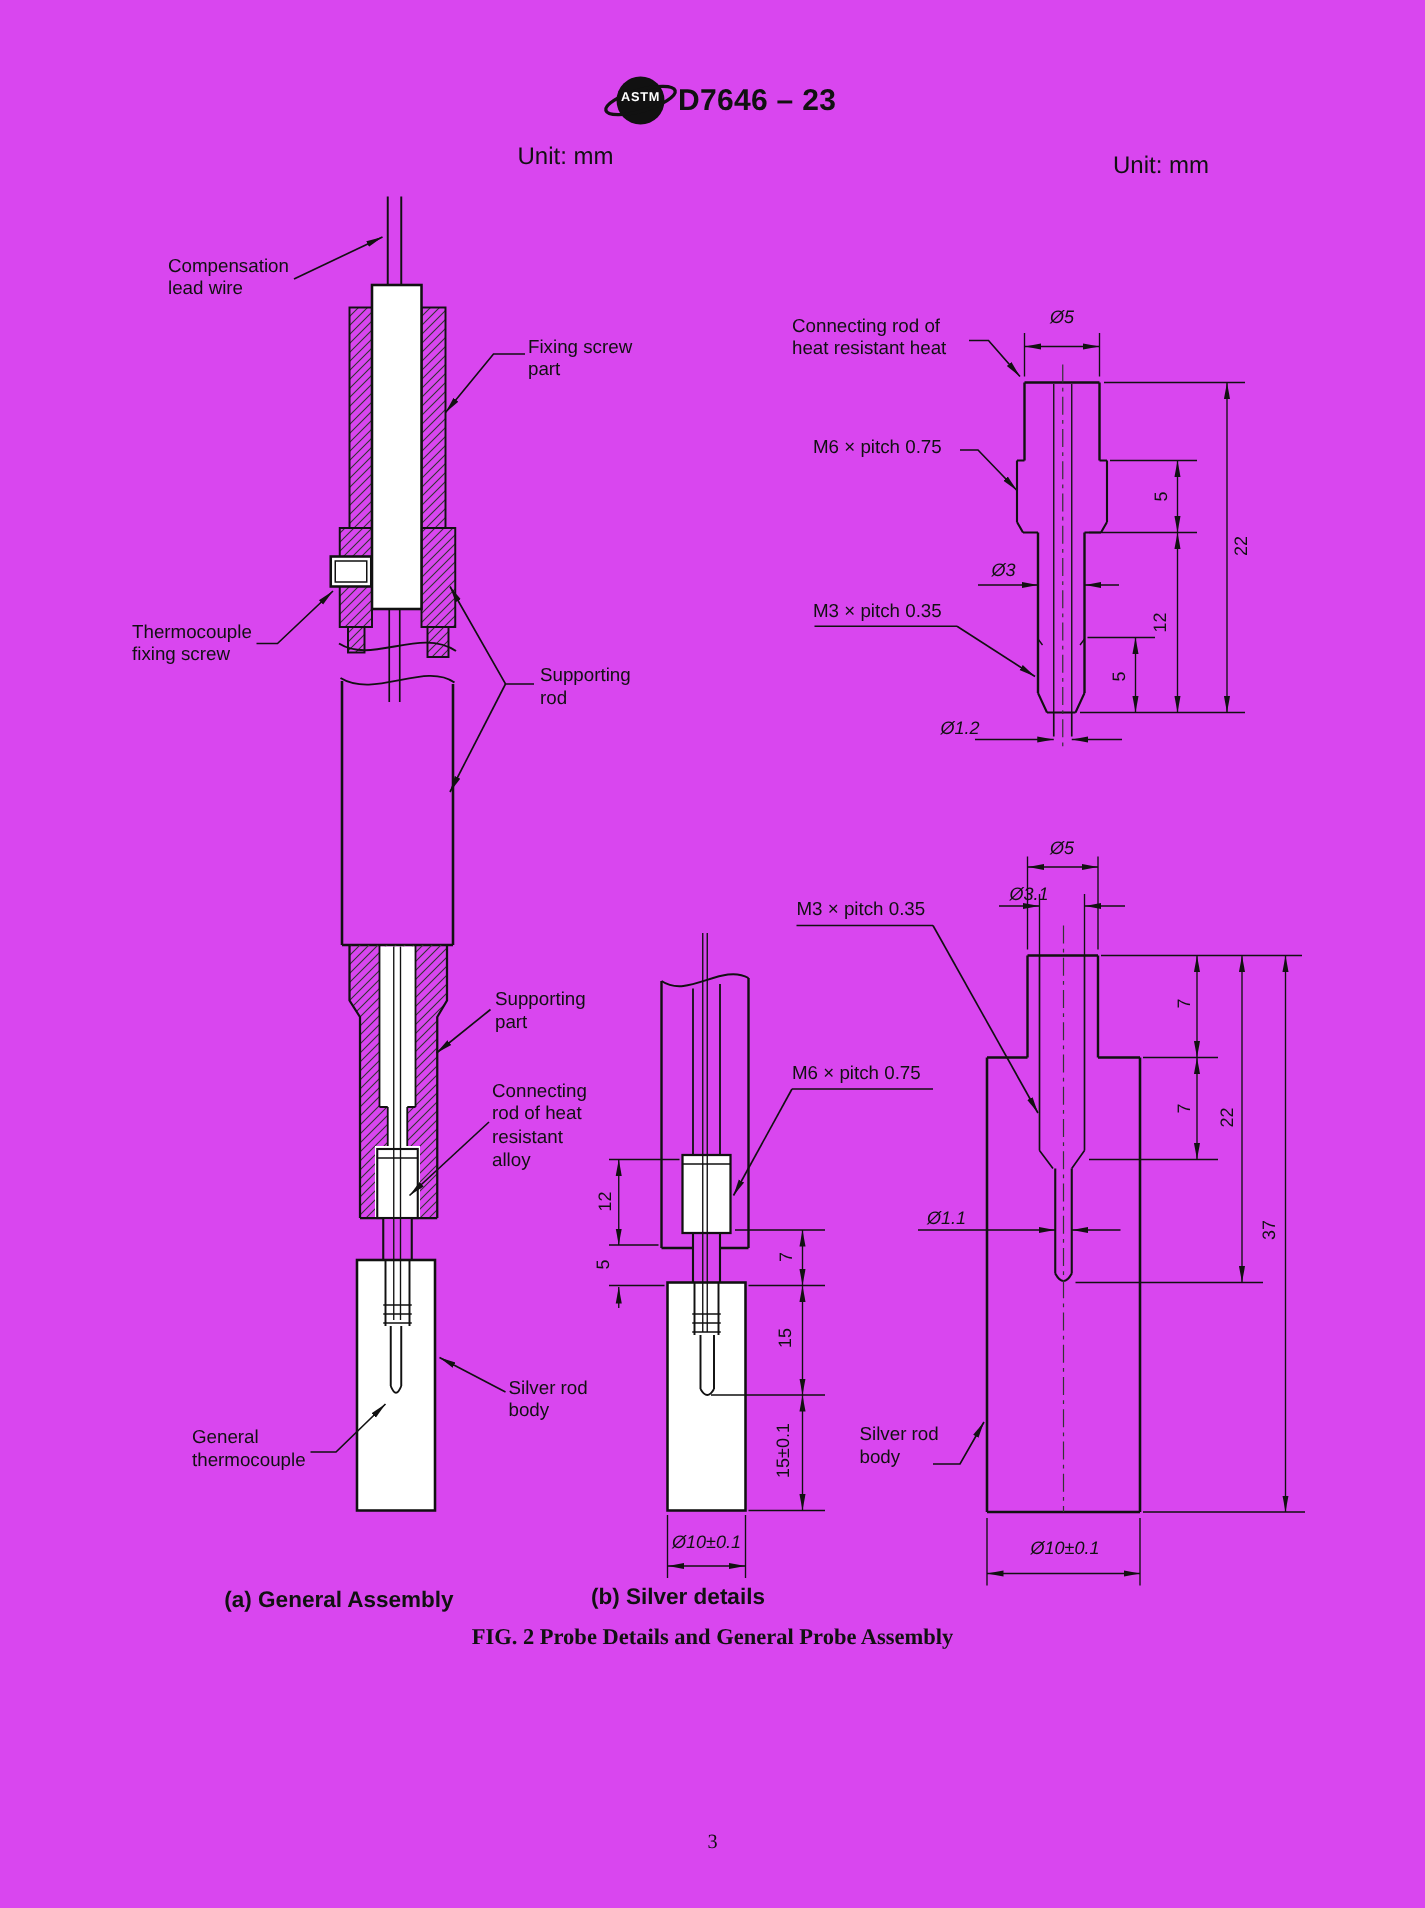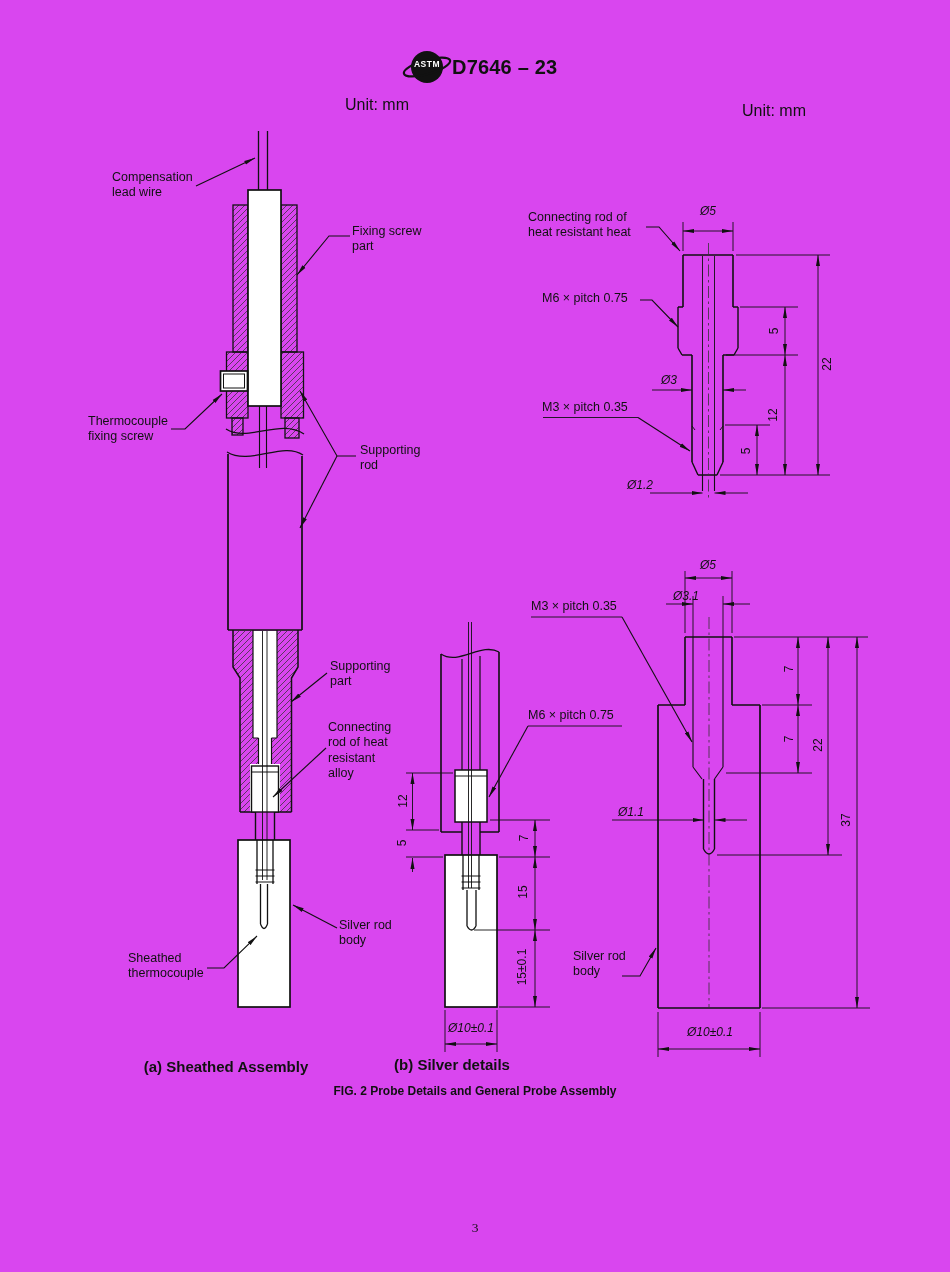--- a/index.html
+++ b/index.html
@@ -4,21 +4,21 @@
 <style>
   html,body{margin:0;padding:0;background:#e8e8e8;}
   .page{position:relative;width:950px;height:1272px;margin:0 auto;background:#d946ef;
         font-family:"Liberation Sans",sans-serif;color:#111;overflow:hidden;}
   svg.draw{position:absolute;left:0;top:0;}
   .lbl{position:absolute;font-size:12.5px;line-height:1.22;white-space:pre-line;color:#111;}
   .dimh,.dimv{position:absolute;font-size:12px;white-space:nowrap;color:#111;}
   .dimh{transform:translate(-50%,-50%);font-style:italic;}
   .dimv{transform:translate(-50%,-50%) rotate(-90deg);}
   .cap{position:absolute;font-weight:bold;font-size:15px;white-space:nowrap;transform:translate(-50%,0);}
-  .figcap{position:absolute;font-weight:bold;font-size:12px;white-space:nowrap;transform:translate(-50%,0);}
+  .figcap{position:absolute;font-weight:bold;font-size:15px;white-space:nowrap;transform:translate(-50%,0);font-family:Liberation Serif, serif;}
   .title{position:absolute;left:452px;top:56px;font-weight:bold;font-size:20px;letter-spacing:.2px;}
   .unit{position:absolute;font-size:16px;}
   .logo-txt{position:absolute;left:409px;top:59px;width:36px;text-align:center;color:#fff;
             font-size:8.5px;font-weight:bold;letter-spacing:.5px;}
   .pagenum{position:absolute;left:0;right:0;top:1220px;text-align:center;
            font-family:"Liberation Serif",serif;font-size:13.5px;}
 </style>
 </head>
 <body>
 
@@ -202,21 +202,21 @@
 <div class="lbl" style="left:360px;top:443px">Supporting
 rod</div>
 <div class="lbl" style="left:330px;top:659px">Supporting
 part</div>
 <div class="lbl" style="left:328px;top:720px">Connecting
 rod of heat
 resistant
 alloy</div>
 <div class="lbl" style="left:339px;top:918px">Silver rod
 body</div>
-<div class="lbl" style="left:128px;top:951px">Sheathed
+<div class="lbl" style="left:128px;top:951px">General
 thermocouple</div>
 
 <div class="lbl" style="left:528px;top:708px">M6 × pitch 0.75</div>
 <div class="dimv" style="left:403px;top:801px">12</div>
 <div class="dimv" style="left:402px;top:843px">5</div>
 <div class="dimv" style="left:524px;top:838px">7</div>
 <div class="dimv" style="left:523px;top:892px">15</div>
 <div class="dimv" style="left:522px;top:967px">15±0.1</div>
 <div class="dimh" style="left:471px;top:1028px">Ø10±0.1</div>
 
@@ -237,18 +237,18 @@
 body</div>
 <div class="dimh" style="left:708px;top:565px">Ø5</div>
 <div class="dimh" style="left:686px;top:596px">Ø3.1</div>
 <div class="dimh" style="left:631px;top:812px">Ø1.1</div>
 <div class="dimh" style="left:710px;top:1032px">Ø10±0.1</div>
 <div class="dimv" style="left:789px;top:669px">7</div>
 <div class="dimv" style="left:789px;top:739px">7</div>
 <div class="dimv" style="left:818px;top:745px">22</div>
 <div class="dimv" style="left:846px;top:820px">37</div>
 
-<div class="cap" style="left:226px;top:1058px">(a) Sheathed Assembly</div>
+<div class="cap" style="left:226px;top:1058px">(a) General Assembly</div>
 <div class="cap" style="left:452px;top:1056px">(b) Silver details</div>
 <div class="figcap" style="left:475px;top:1084px">FIG. 2 Probe Details and General Probe Assembly</div>
 <div class="pagenum">3</div>
 
 </div>
 
 </body></html>

